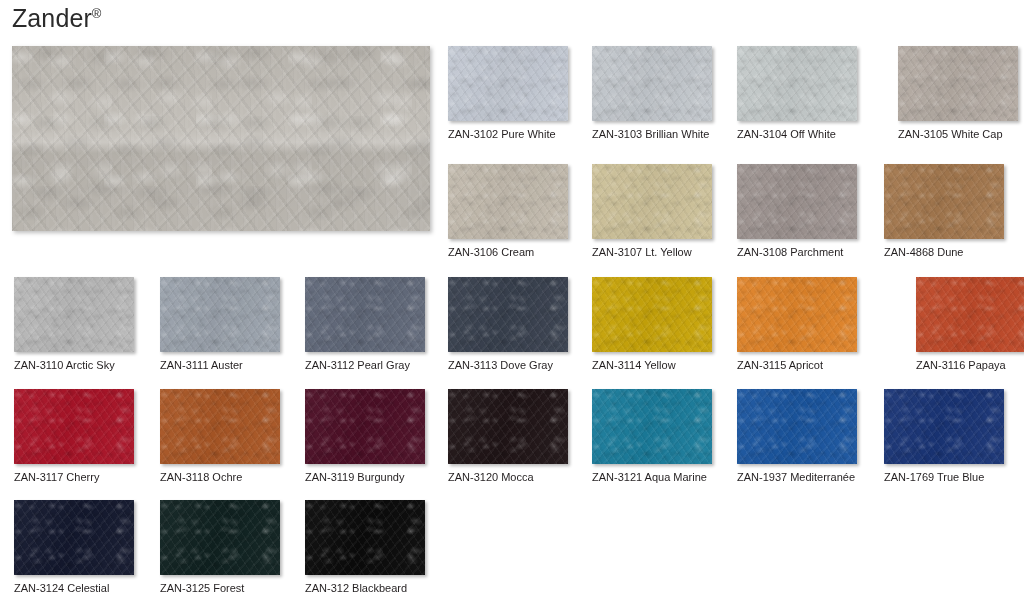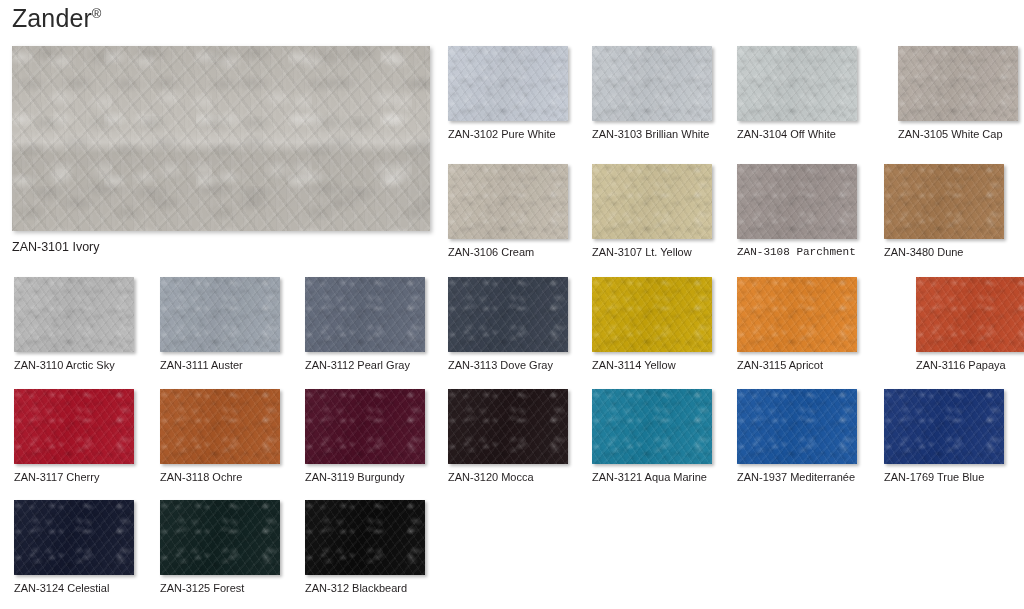--- a/index.html
+++ b/index.html
@@ -135,21 +135,20 @@
     white-space: nowrap;
   }
 </style>
 </head>
 <body>
 
 <div class="page-title"><span>Zander</span><sup>®</sup></div>
 
 <div class="hero-card">
   <div class="hero-chip" style="background: rgb(189, 185, 178);"></div>
-  <div class="hero-label">ZAN-3101 Ivory</div>
 </div>
 
 <div id="swatch-grid">
     <div class="swatch-card" style="left: 448px; top: 46px;">
       <div class="swatch-chip" style="background: rgb(196, 202, 212);"></div>
       <div class="swatch-label">ZAN-3102 Pure White</div>
     </div>
     <div class="swatch-card" style="left: 592px; top: 46px;">
       <div class="swatch-chip" style="background: rgb(195, 200, 205);"></div>
       <div class="swatch-label">ZAN-3103 Brillian White</div>
@@ -163,27 +162,27 @@
       <div class="swatch-label">ZAN-3105 White Cap</div>
     </div>
     <div class="swatch-card" style="left: 448px; top: 164px;">
       <div class="swatch-chip" style="background: rgb(195, 187, 174);"></div>
       <div class="swatch-label">ZAN-3106 Cream</div>
     </div>
     <div class="swatch-card" style="left: 592px; top: 164px;">
       <div class="swatch-chip" style="background: rgb(206, 194, 154);"></div>
       <div class="swatch-label">ZAN-3107 Lt. Yellow</div>
     </div>
-    <div class="swatch-card" style="left: 737px; top: 164px; font-family: Liberation Mono, monospace;">
+    <div class="swatch-card" style="left: 737px; top: 164px;">
       <div class="swatch-chip" style="background: rgb(158, 148, 145);"></div>
       <div class="swatch-label">ZAN-3108 Parchment</div>
     </div>
     <div class="swatch-card" style="left: 884px; top: 164px;">
       <div class="swatch-chip" style="background: rgb(165, 121, 79);"></div>
-      <div class="swatch-label">ZAN-3480 Dune</div>
+      <div class="swatch-label">ZAN-4868 Dune</div>
     </div>
     <div class="swatch-card" style="left: 14px; top: 277px;">
       <div class="swatch-chip" style="background: rgb(185, 185, 185);"></div>
       <div class="swatch-label">ZAN-3110 Arctic Sky</div>
     </div>
     <div class="swatch-card" style="left: 160px; top: 277px;">
       <div class="swatch-chip" style="background: rgb(155, 163, 173);"></div>
       <div class="swatch-label">ZAN-3111 Auster</div>
     </div>
     <div class="swatch-card" style="left: 305px; top: 277px;">

